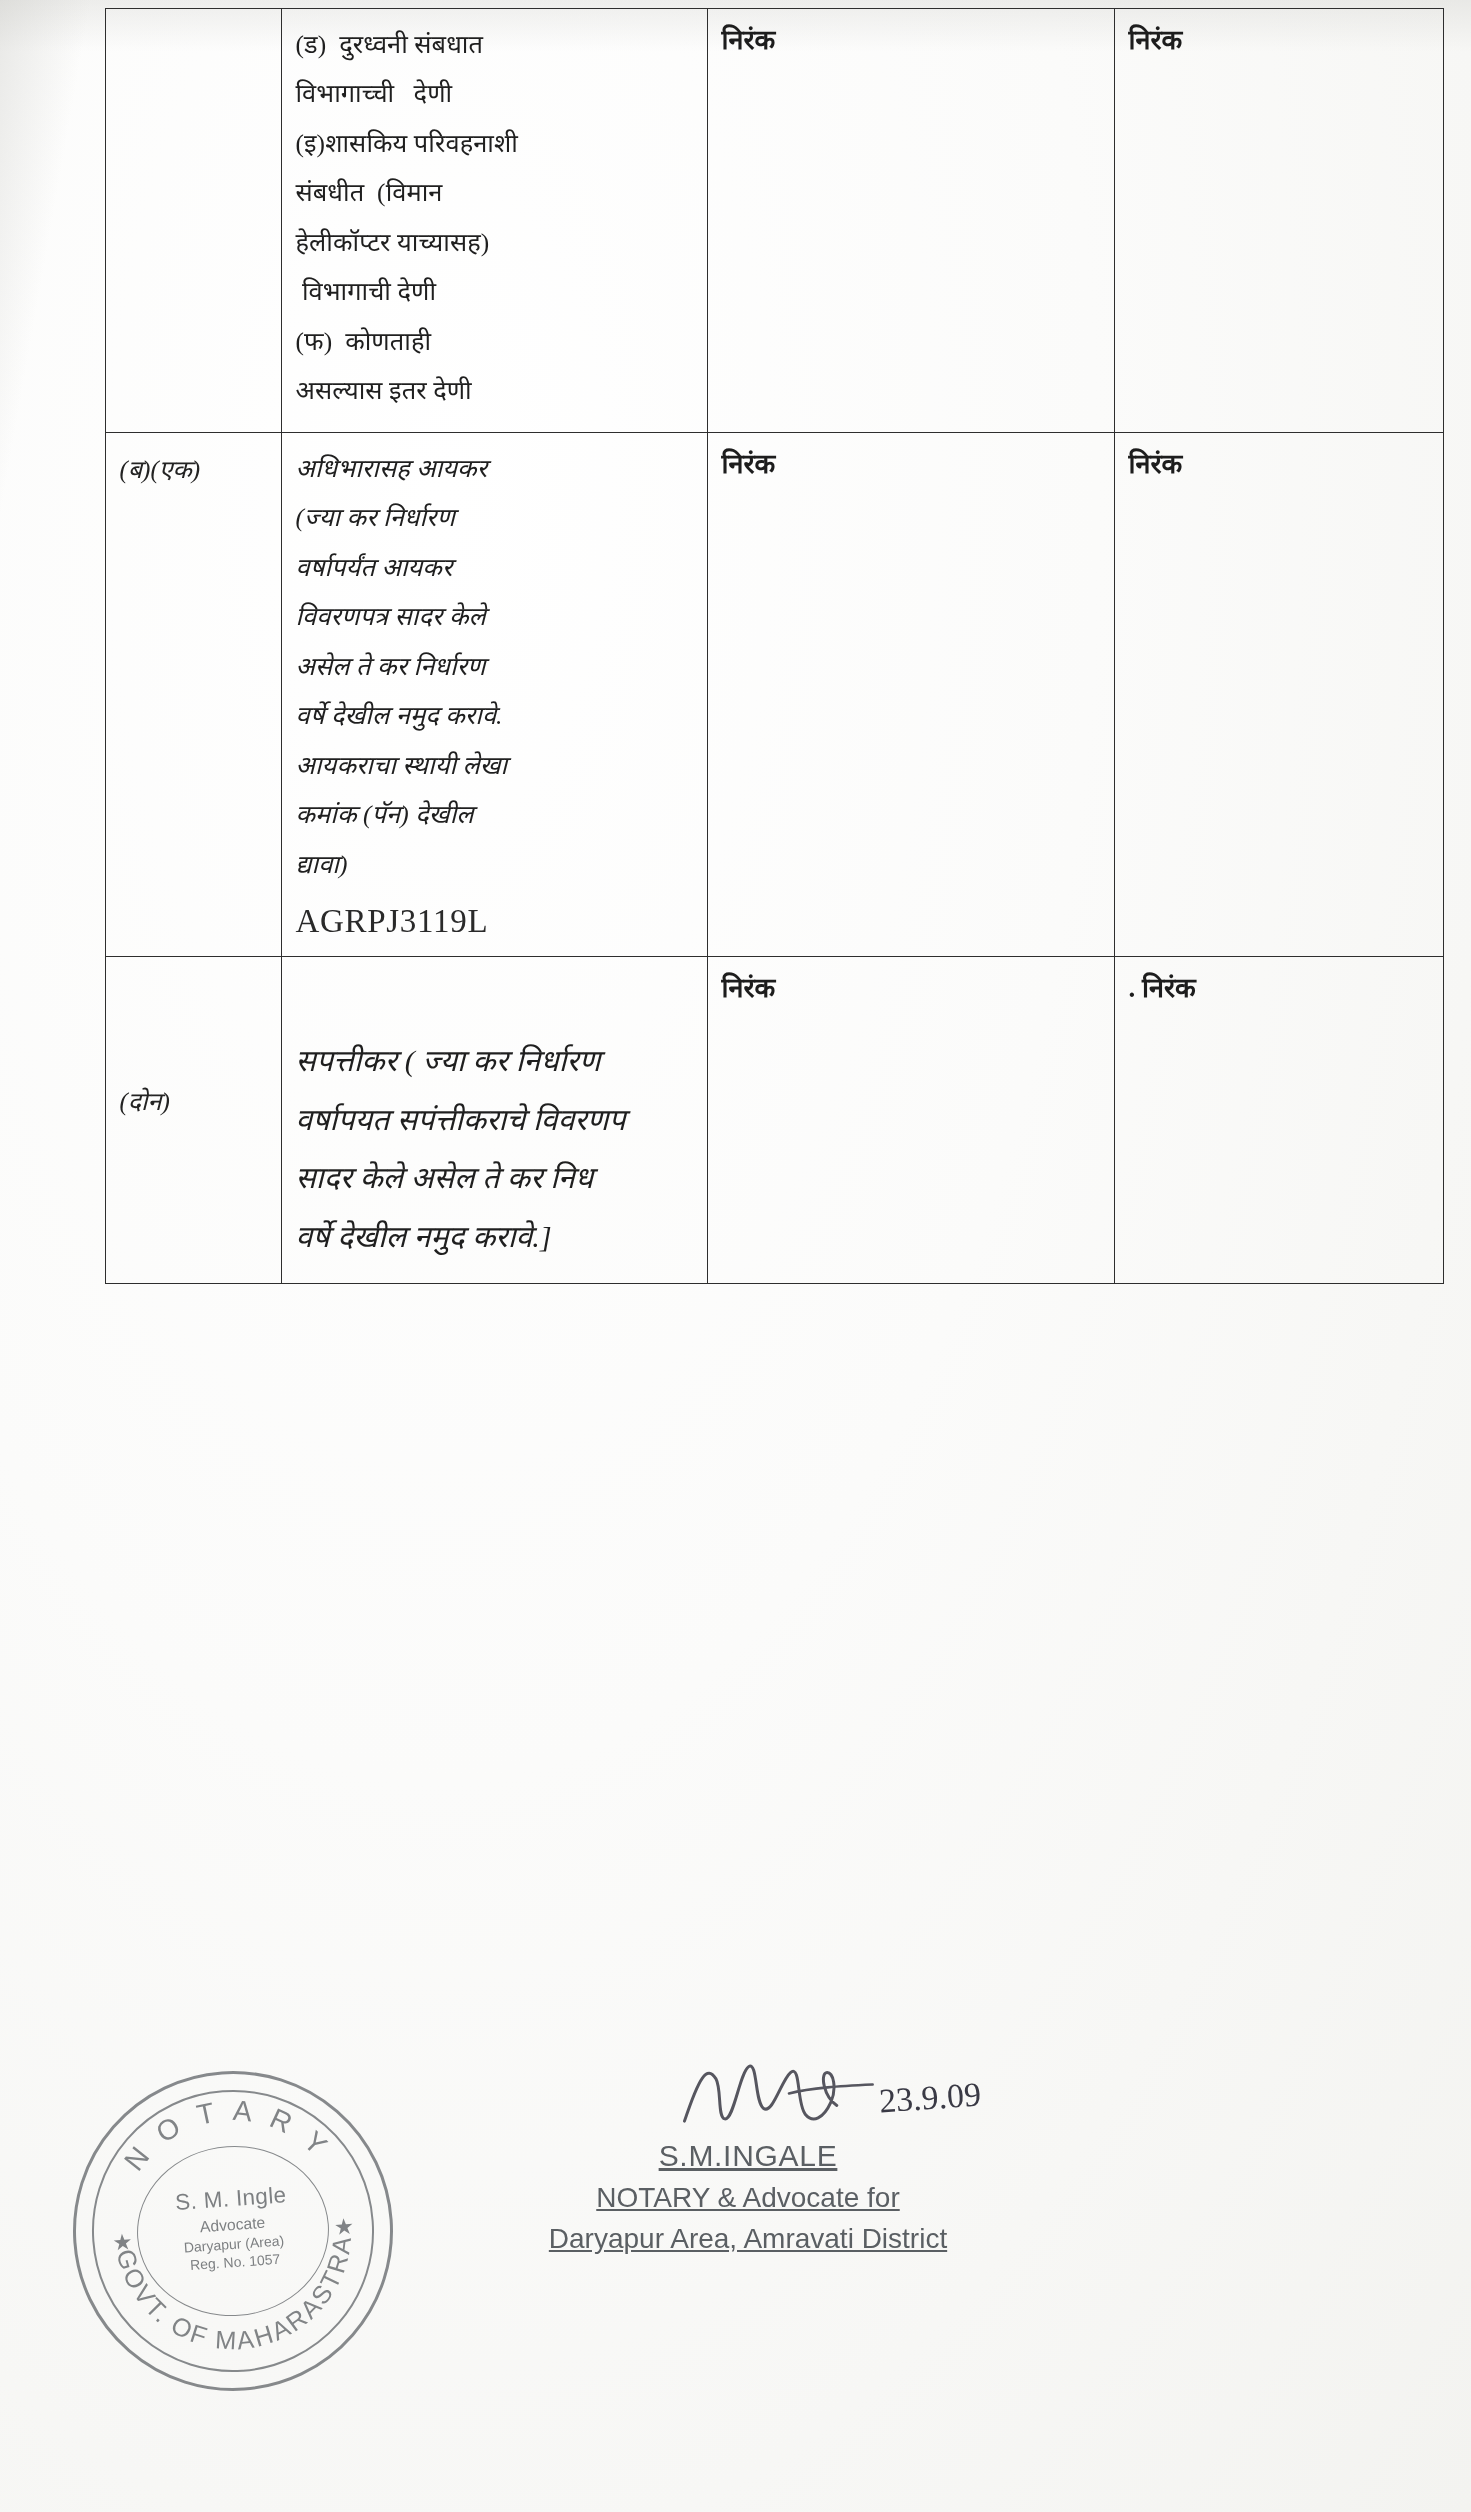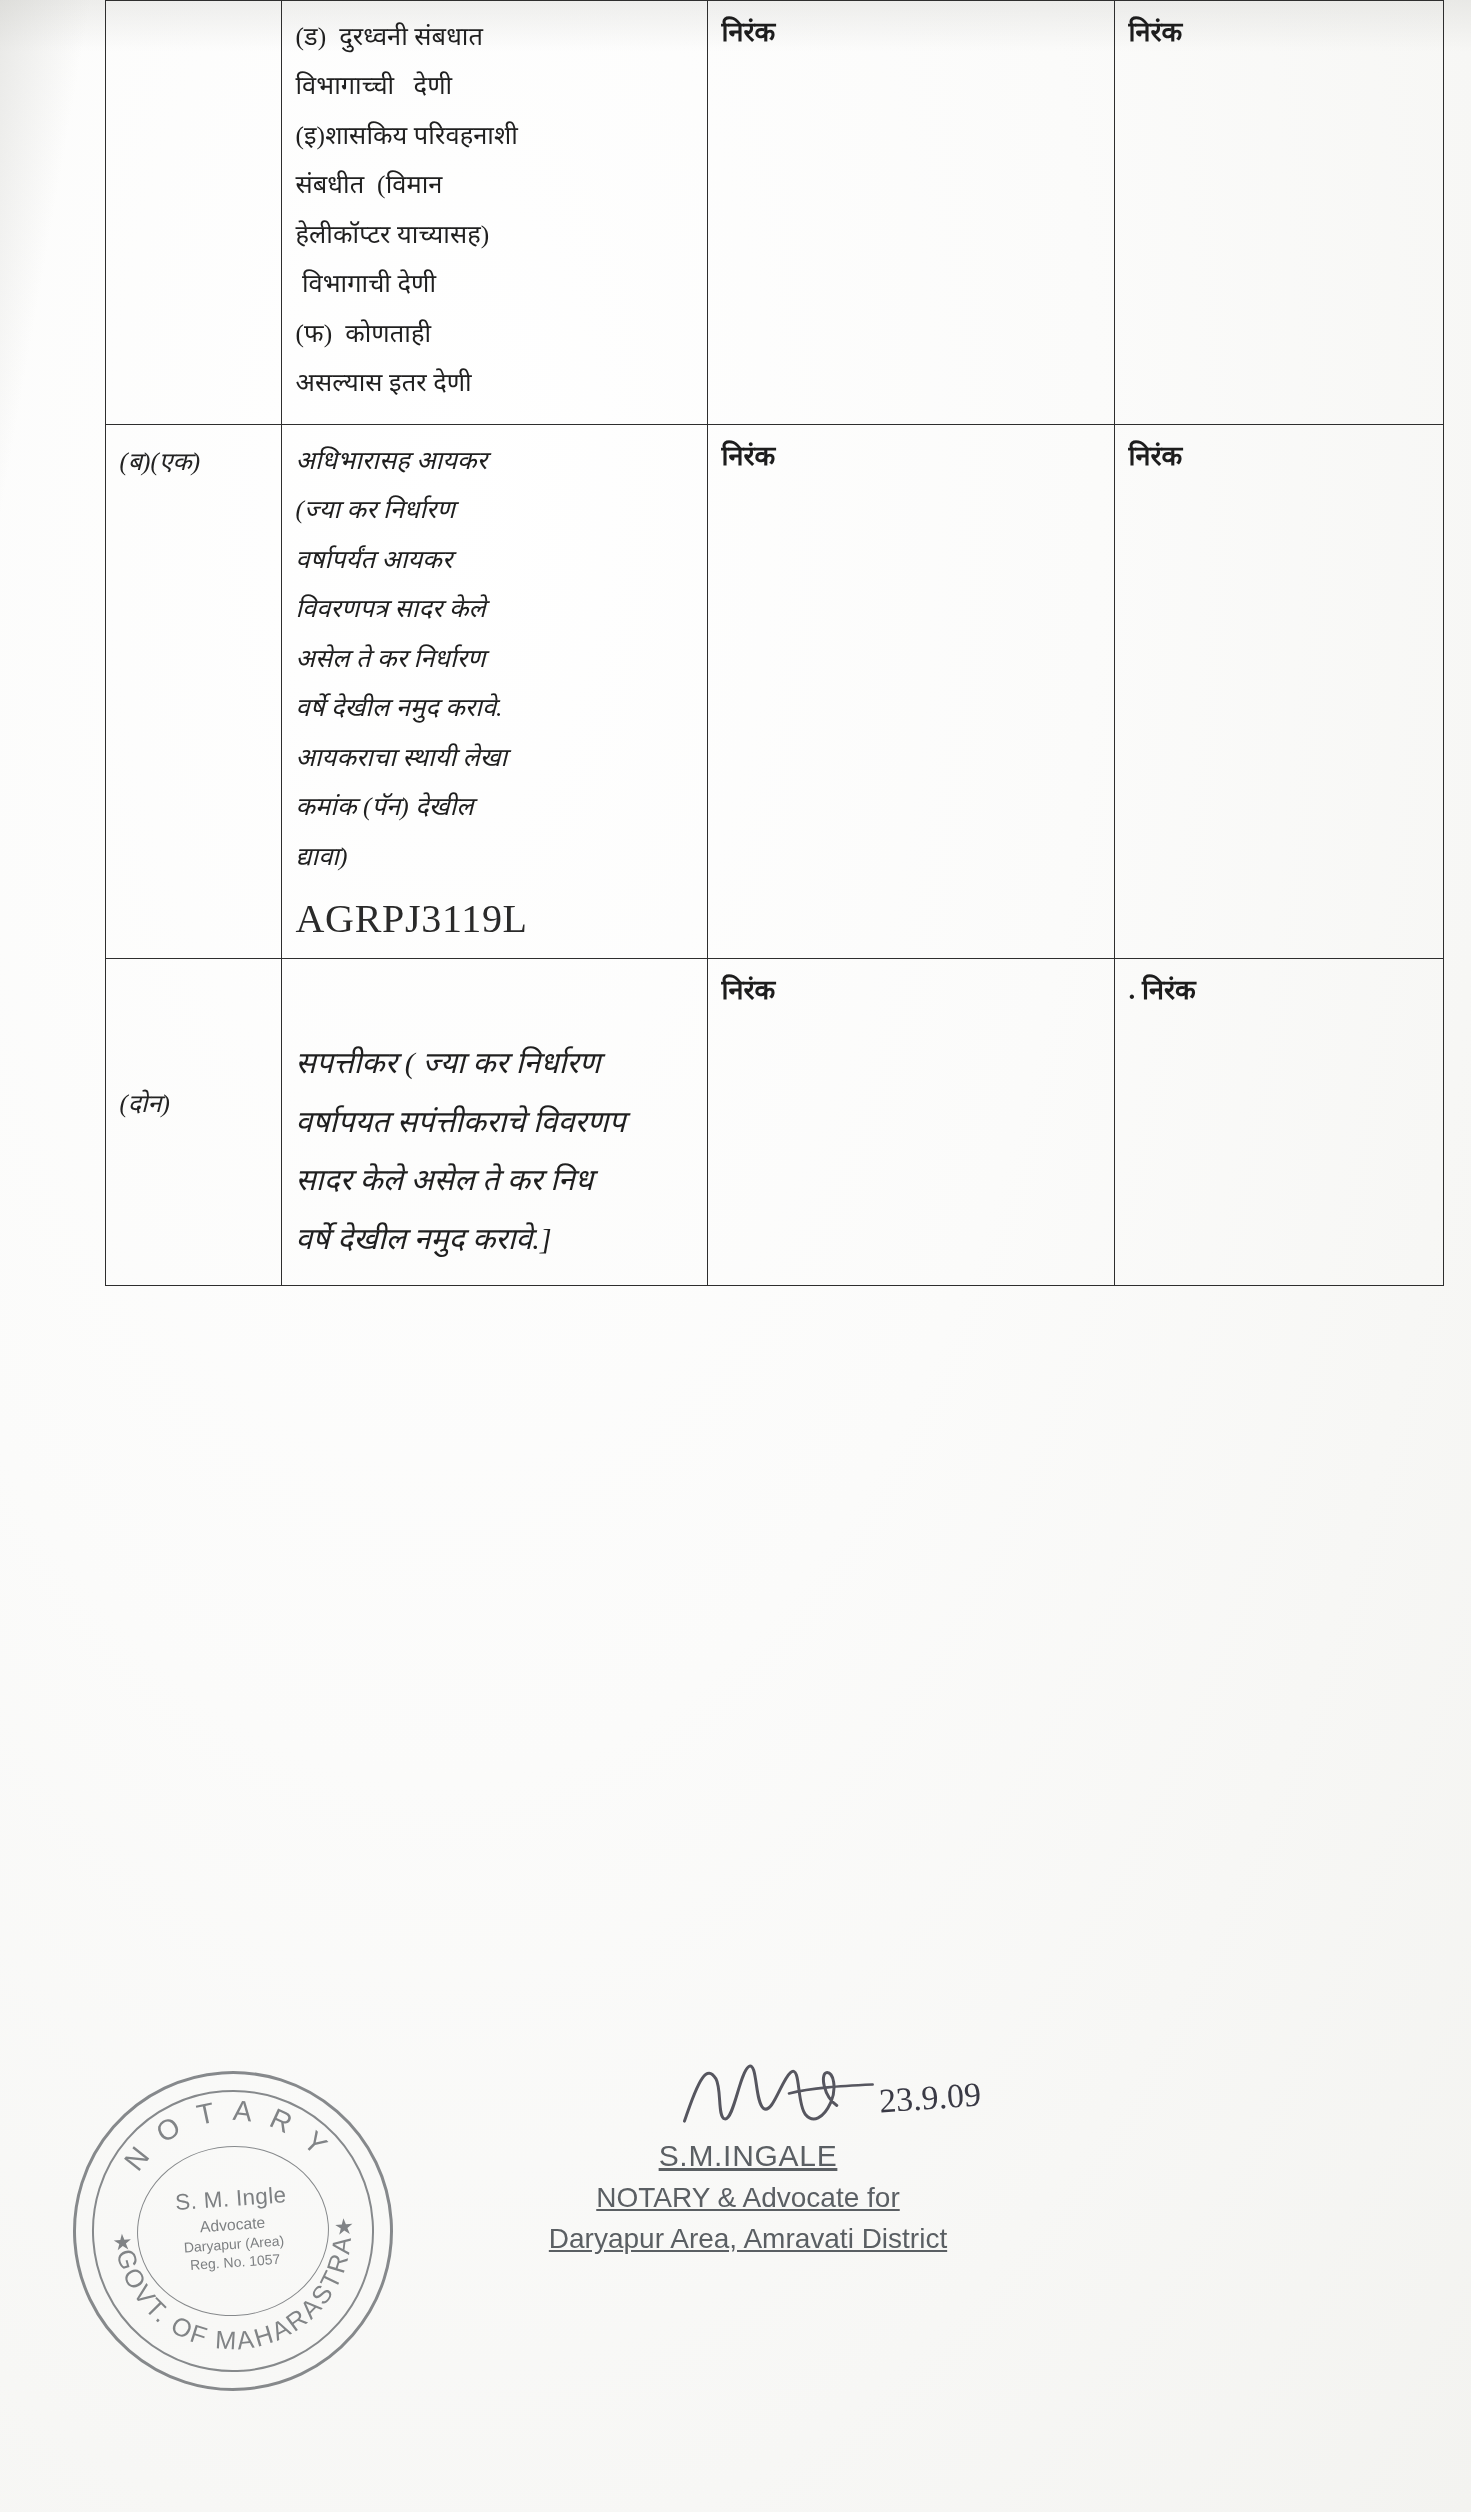--- a/index.html
+++ b/index.html
@@ -28,21 +28,21 @@
     inset: 0;
     background: linear-gradient(100deg, rgba(190,190,185,0.32) 0px, rgba(255,255,255,0) 90px),
                 linear-gradient(180deg, rgba(190,190,185,0.25) 0px, rgba(255,255,255,0) 52px);
     pointer-events: none;
   }
 
   
   .doc-table {
     position: absolute;
     left: 105px;
-    top: 0;
+    top: 8px;
     width: 1338px;
     border-collapse: collapse;
     table-layout: fixed;
   }
   .doc-table td {
     border: 1.9px solid #2e2e2e;
     vertical-align: top;
     padding: 10.5px 13.5px 16.4px 13.5px;
   }
   .col-a { width: 176px; }
@@ -64,21 +64,21 @@
     font-family: "Liberation Serif", serif;
     font-style: italic;
     font-size: 25px;
     color: #232323;
     padding-top: 7.5px;
     display: block;
   }
 
   .pan {
     font-family: "Liberation Serif", serif;
-    font-size: 40px;
+    font-size: 33px;
     color: #2a2a2a;
     letter-spacing: 0.7px;
     display: block;
     margin-top: 13.5px;
   }
 
   .nil {
     font-family: "Liberation Serif", serif;
     font-size: 27px;
     font-weight: 700;

